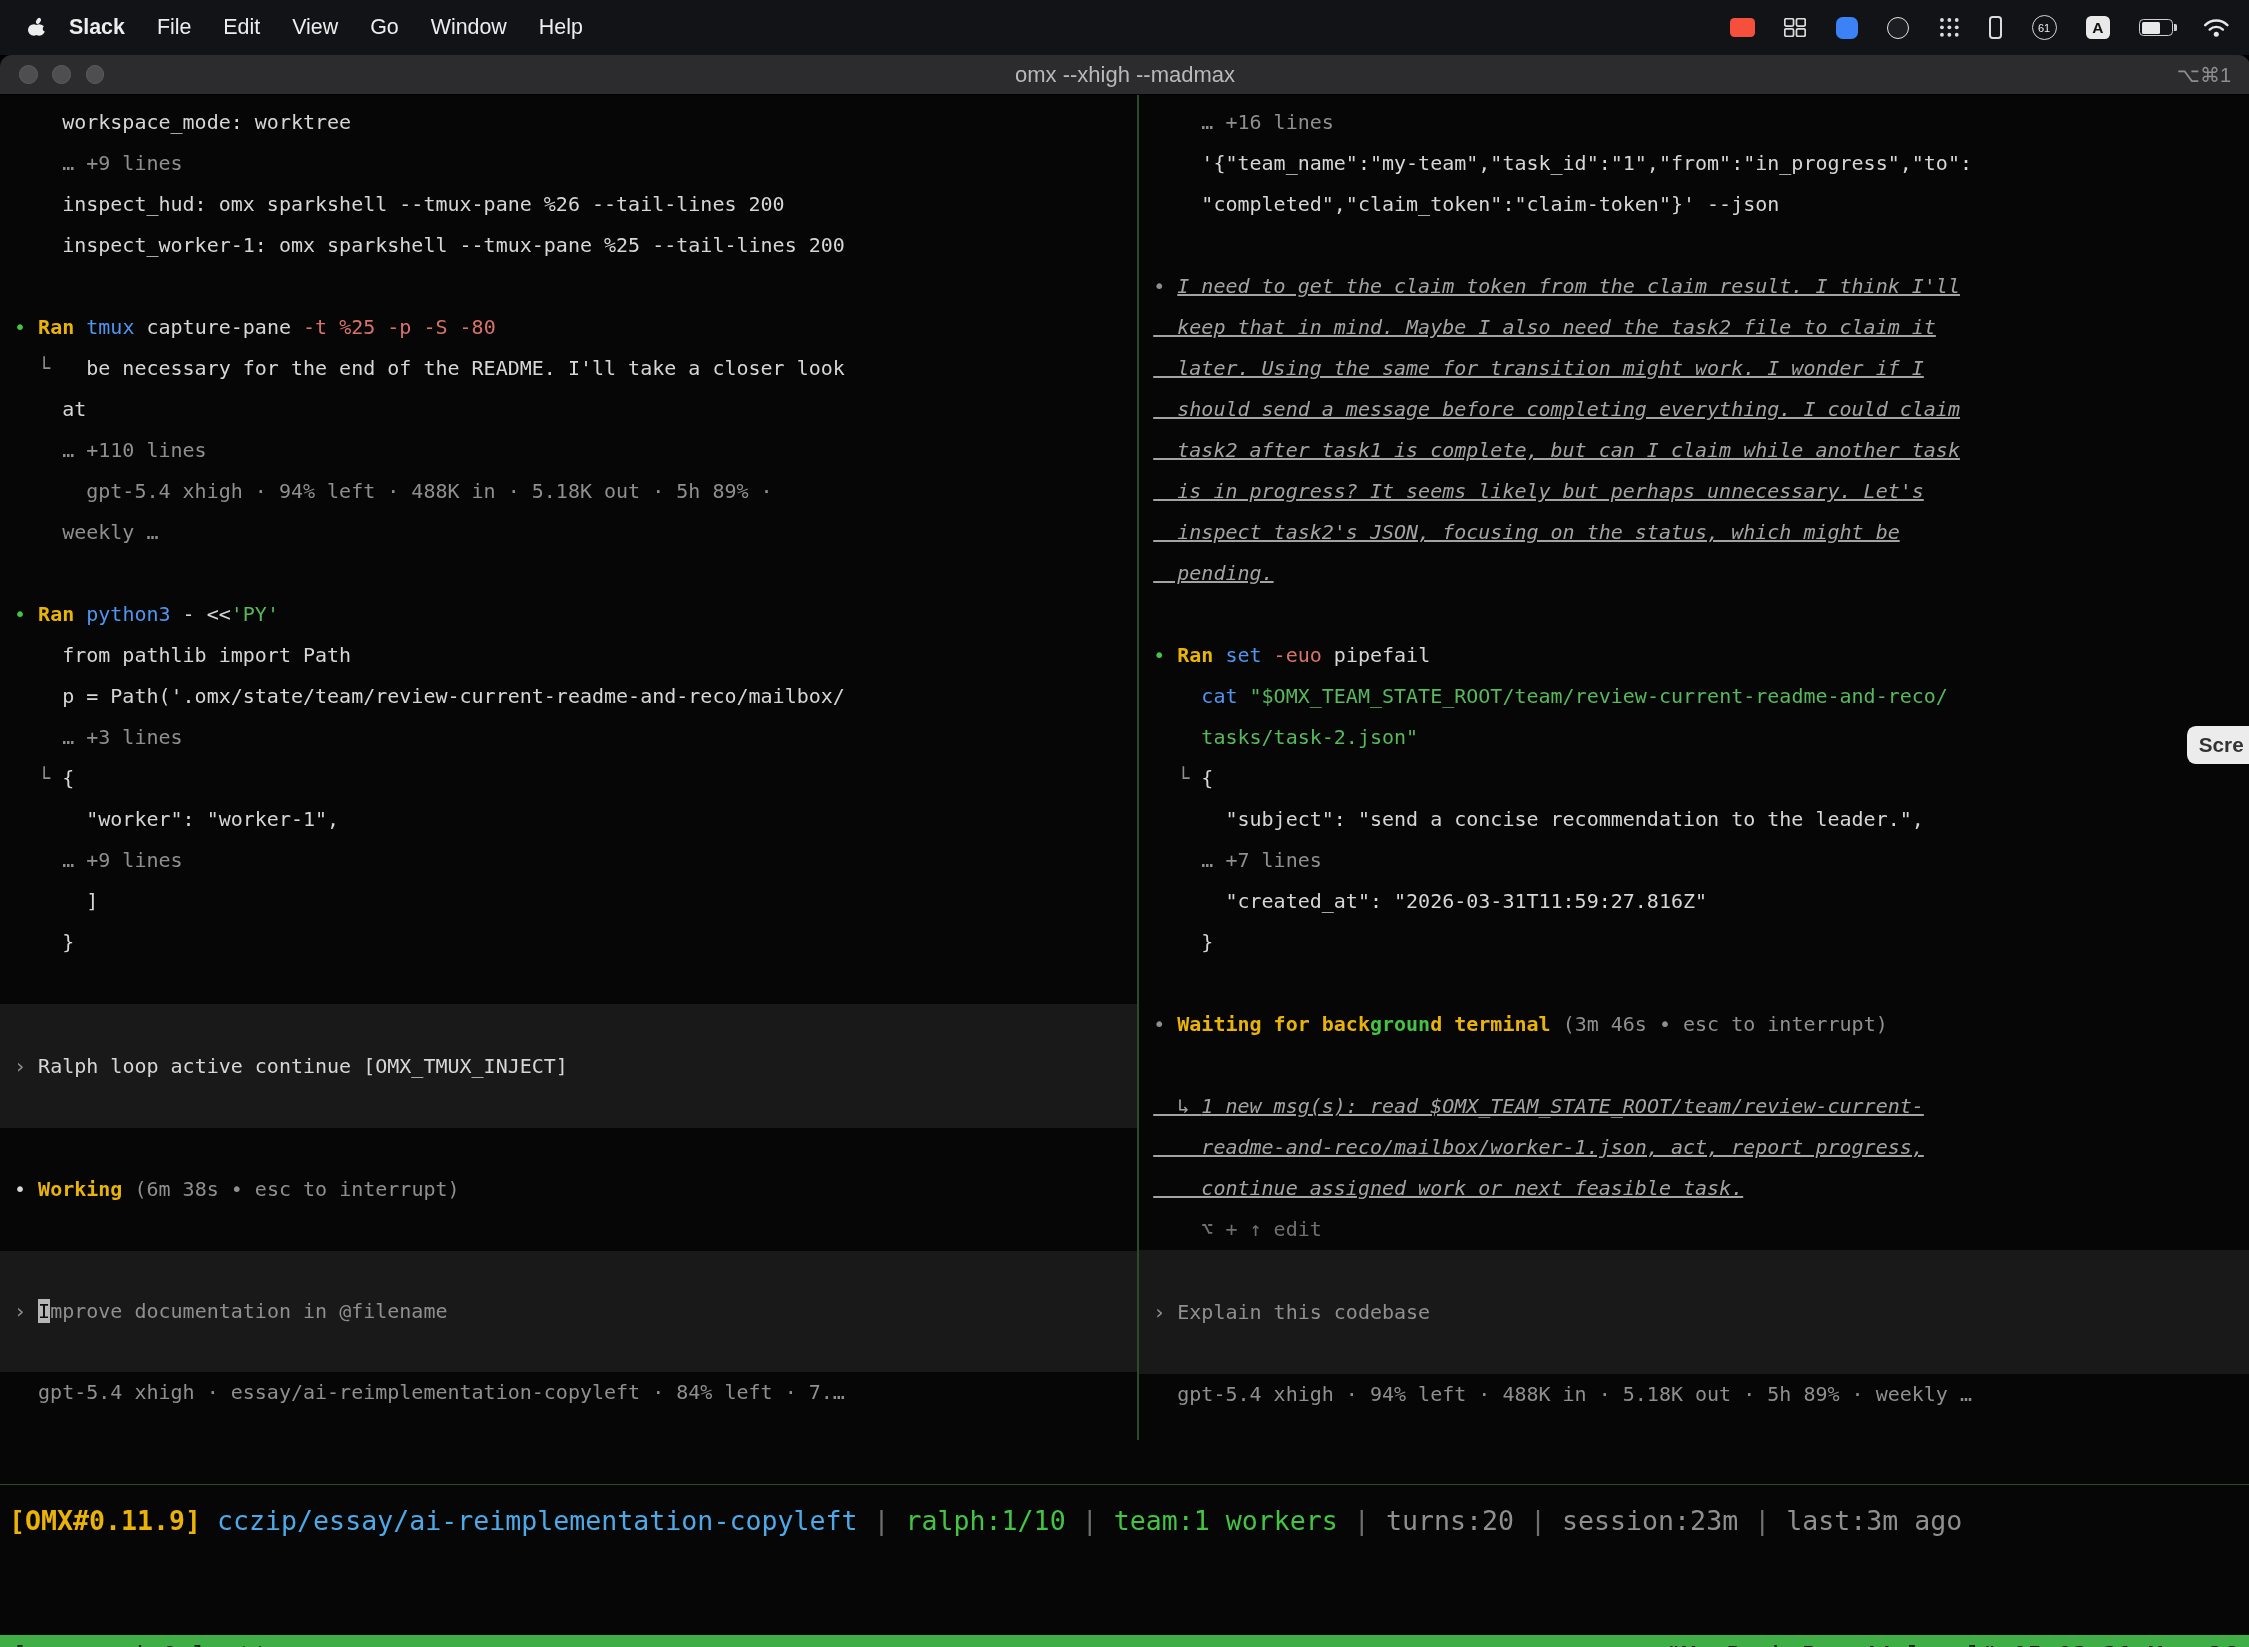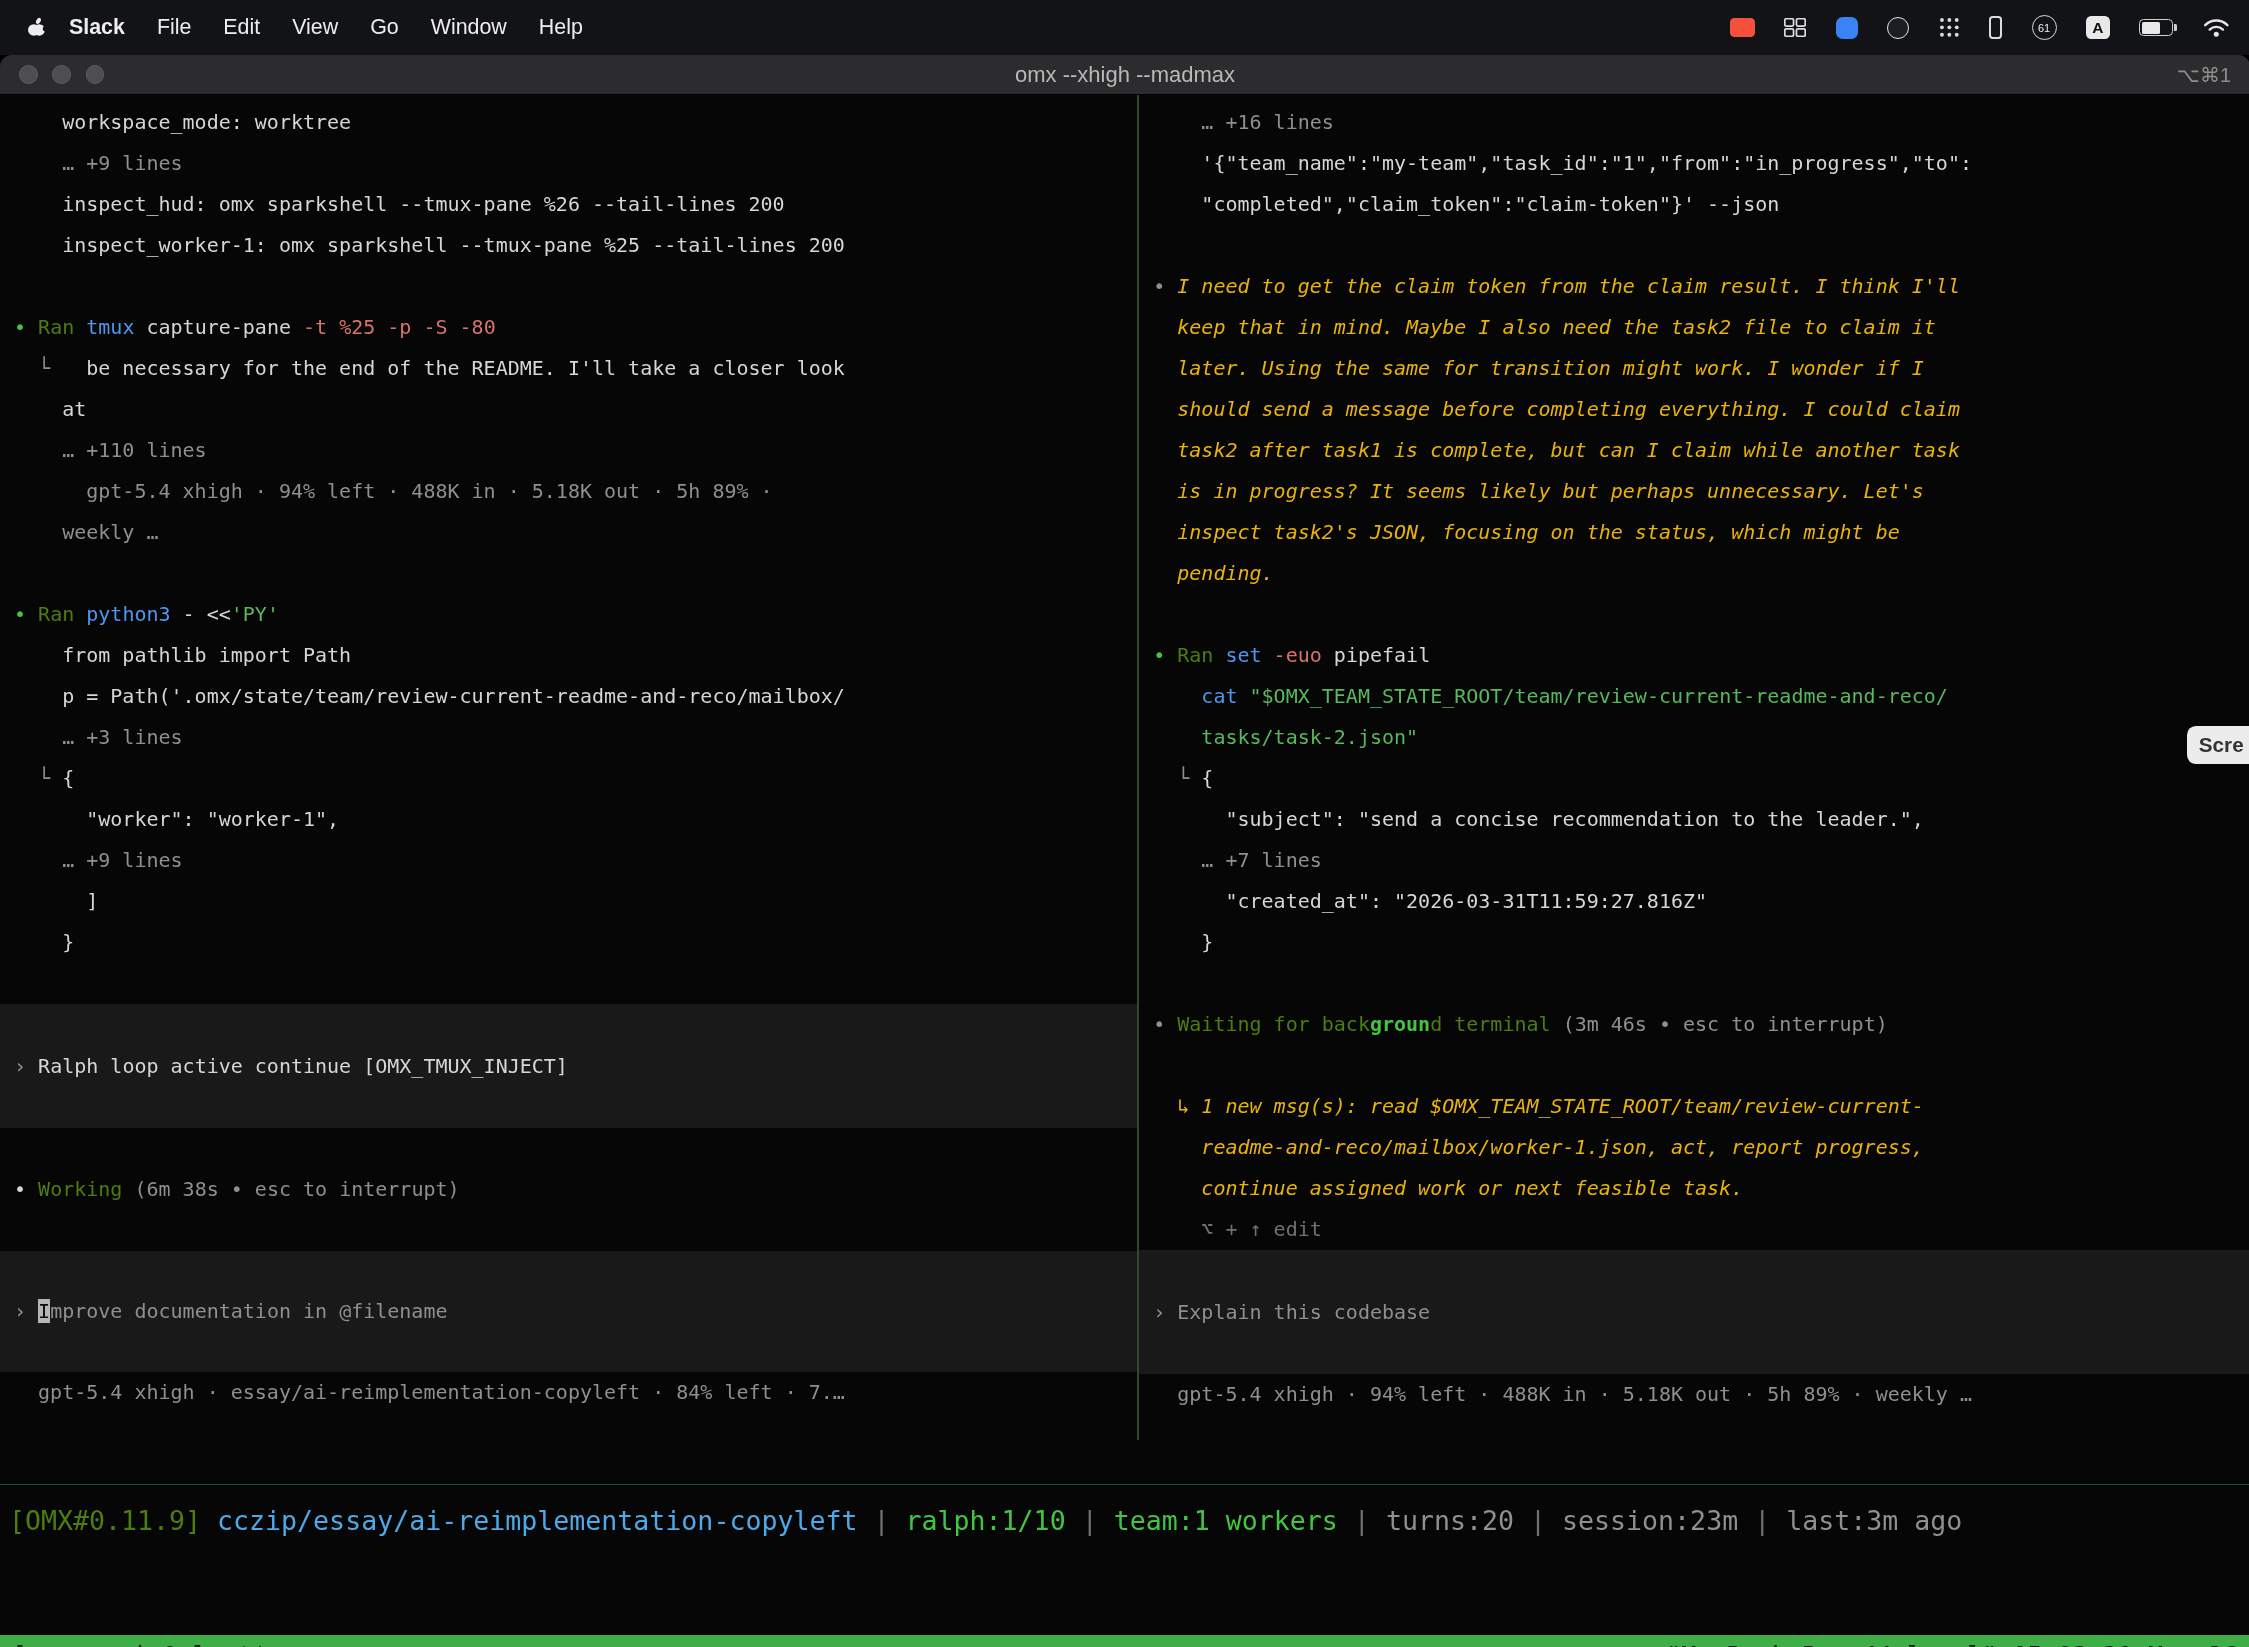--- a/index.html
+++ b/index.html
@@ -46,22 +46,22 @@
   .pane-right { flex:1; }
   .ln { white-space:pre; padding-left:14px; height:41px; overflow:hidden; }
   .band { background:#191919; display:flex; align-items:center; }
   .band .ln { height:auto; }
 
   .c-dim { color:#8f8f8f; } .c-dmr { color:#707070; }
   .c-blu { color:#4e96f0; } .c-blu2 { color:#4ea9e8; }
   .c-red { color:#d9736a; }
   .c-grn { color:#43c543; } .c-gb { color:#43c543; font-weight:bold; }
   .c-str { color:#57b85c; }
-  .c-b { color:#4d7c0f; font-weight:normal; }
-  .c-it { color:#eab308; font-style:italic; }
+  .c-b { color:#eab308; font-weight:bold; }
+  .c-it { color:#a3a3a3; font-style:italic;text-decoration:underline; }
   .c-cur { background:#b6b6b6; color:#0d0d0d; }
 
   .footerline { border-top:1.5px solid #2e4a2e; height:71px; display:flex; align-items:center;
                 font-size:26.6px; color:#d6d6d6; flex:0 0 auto;margin-top:44px; }
   .footerline .ln { padding-left:8.9px; height:auto; }
   .gapspacer { height:80px; flex:0 0 auto; }
   .tmuxbar { height:40px; background:#3fae46; color:#07240a; display:flex; align-items:center;
              justify-content:space-between; font-size:25px; padding:0 11.8px; flex:0 0 auto; }
   .bottomgap { height:17.7px; background:#000; flex:1; }
 

